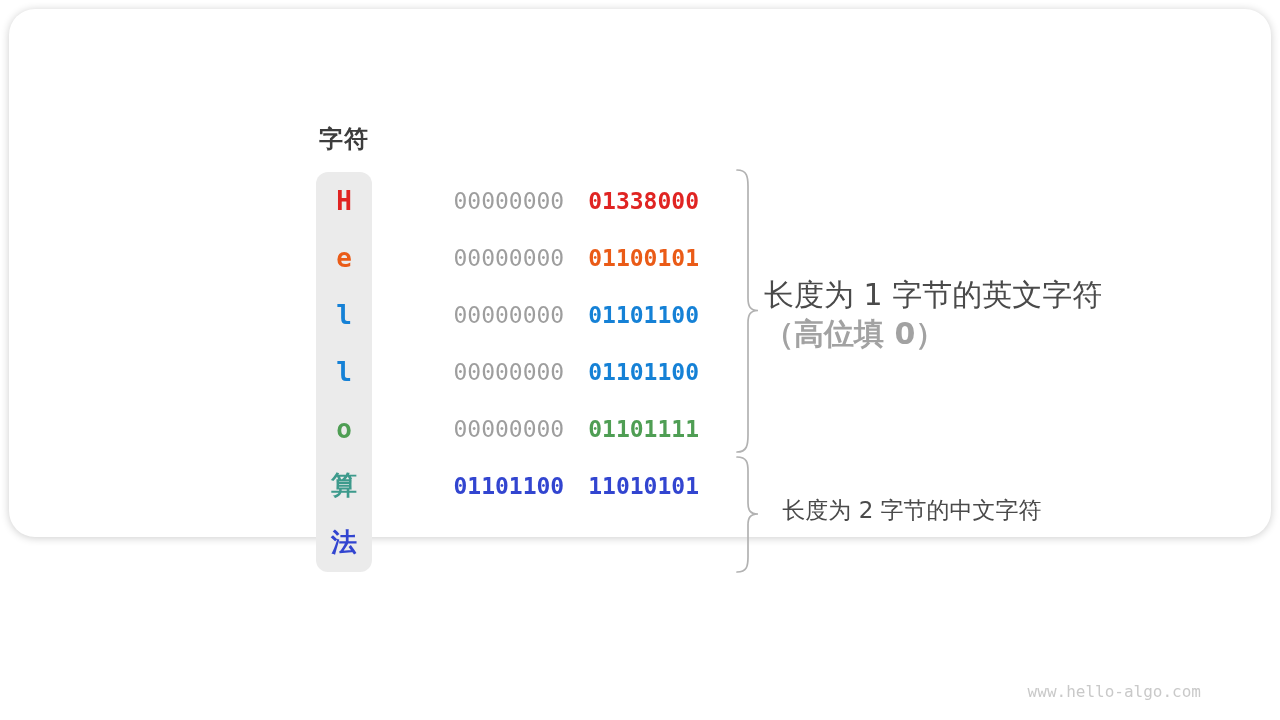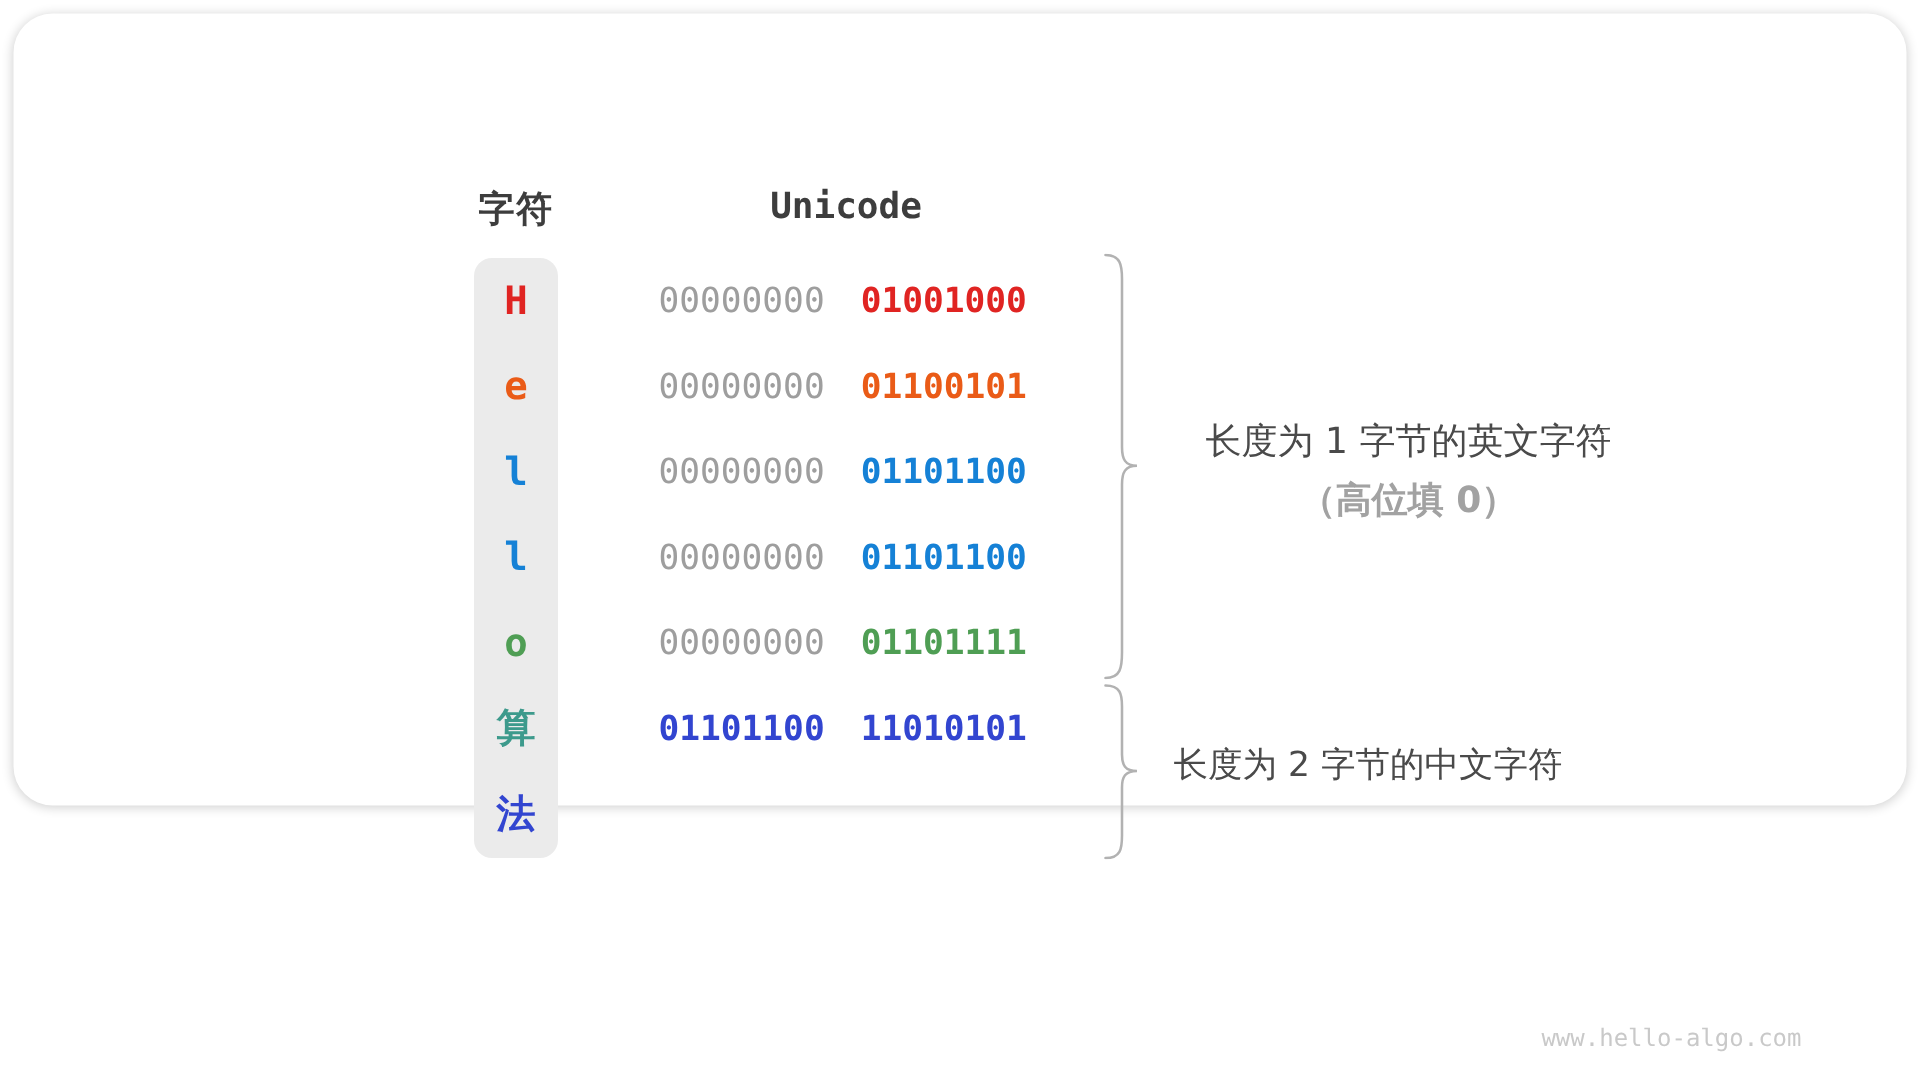--- a/index.html
+++ b/index.html
@@ -28,71 +28,70 @@
     position: absolute; left: 307px; top: 163px; width: 56px; height: 399px;
     display: flex; flex-direction: column;
   }
   .char-cell {
     height: 57px; display: flex; align-items: center; justify-content: center;
     font-size: 26px; font-weight: 700;
     font-family: "DejaVu Sans Mono", "DejaVu Sans", "Liberation Mono", monospace;
   }
   .binary-column {
     position: absolute; left: 430px; top: 163px; width: 260px; height: 399px;
-    display: flex; flex-direction: column;
+    display: flex; flex-direction: column; align-items: flex-end;
   }
   .binary-row {
     height: 57px; display: flex; align-items: center; gap: 24px;
     font-family: "DejaVu Sans Mono", "Liberation Mono", monospace;
     font-size: 23px; white-space: nowrap;
   }
   .byte-low { font-weight: 400; }
   .byte-high { font-weight: 700; }
   .byte-low.bold { font-weight: 700; }
   .brace { position: absolute; left: 727px; }
   .brace svg { display: block; }
   .annotation-1 {
     position: absolute; left: 755px; top: 266px; width: 350px;
-    text-align: center; font-size: 24px; line-height: 39px;
+    text-align: left; font-size: 30px; line-height: 39px;
   }
   .annotation-1 .line1 { color: #4a4a4a; font-weight: 400; }
   .annotation-1 .line2 { color: #a2a2a2; font-weight: 700; }
   .annotation-2 {
     position: absolute; left: 728px; top: 486px; width: 350px;
     text-align: center; font-size: 23px; line-height: 30px; color: #4a4a4a;
   }
   .watermark {
     position: absolute; right: 70px; top: 673px;
     font-family: "DejaVu Sans Mono", "Liberation Mono", monospace;
     font-size: 16px; color: #c9c9c9;
   }
 </style>
 </head>
 <body>
 
 <div class="stage">
   <div class="card">
 
     <div class="col-header-char">字符</div>
-    <div class="col-header-unicode">Unicode</div>
 
     <div class="char-column-bg"></div>
     <div class="char-column">
         <div class="char-cell" style="color: rgb(224, 36, 34);">H</div>
         <div class="char-cell" style="color: rgb(234, 91, 23);">e</div>
         <div class="char-cell" style="color: rgb(21, 129, 214);">l</div>
         <div class="char-cell" style="color: rgb(21, 129, 214);">l</div>
         <div class="char-cell" style="color: rgb(79, 158, 84);">o</div>
         <div class="char-cell" style="color: rgb(61, 154, 140);">算</div>
         <div class="char-cell" style="color: rgb(50, 69, 208);">法</div>
       </div>
     <div class="binary-column">
         <div class="binary-row">
           <span class="byte-low" style="color: rgb(158, 158, 158);">00000000</span>
-          <span class="byte-high" style="color: rgb(224, 36, 34);">01001000</span>
+          <span class="byte-high" style="color: rgb(224, 36, 34);">01338000</span>
         </div>
         <div class="binary-row">
           <span class="byte-low" style="color: rgb(158, 158, 158);">00000000</span>
           <span class="byte-high" style="color: rgb(234, 91, 23);">01100101</span>
         </div>
         <div class="binary-row">
           <span class="byte-low" style="color: rgb(158, 158, 158);">00000000</span>
           <span class="byte-high" style="color: rgb(21, 129, 214);">01101100</span>
         </div>
         <div class="binary-row">

